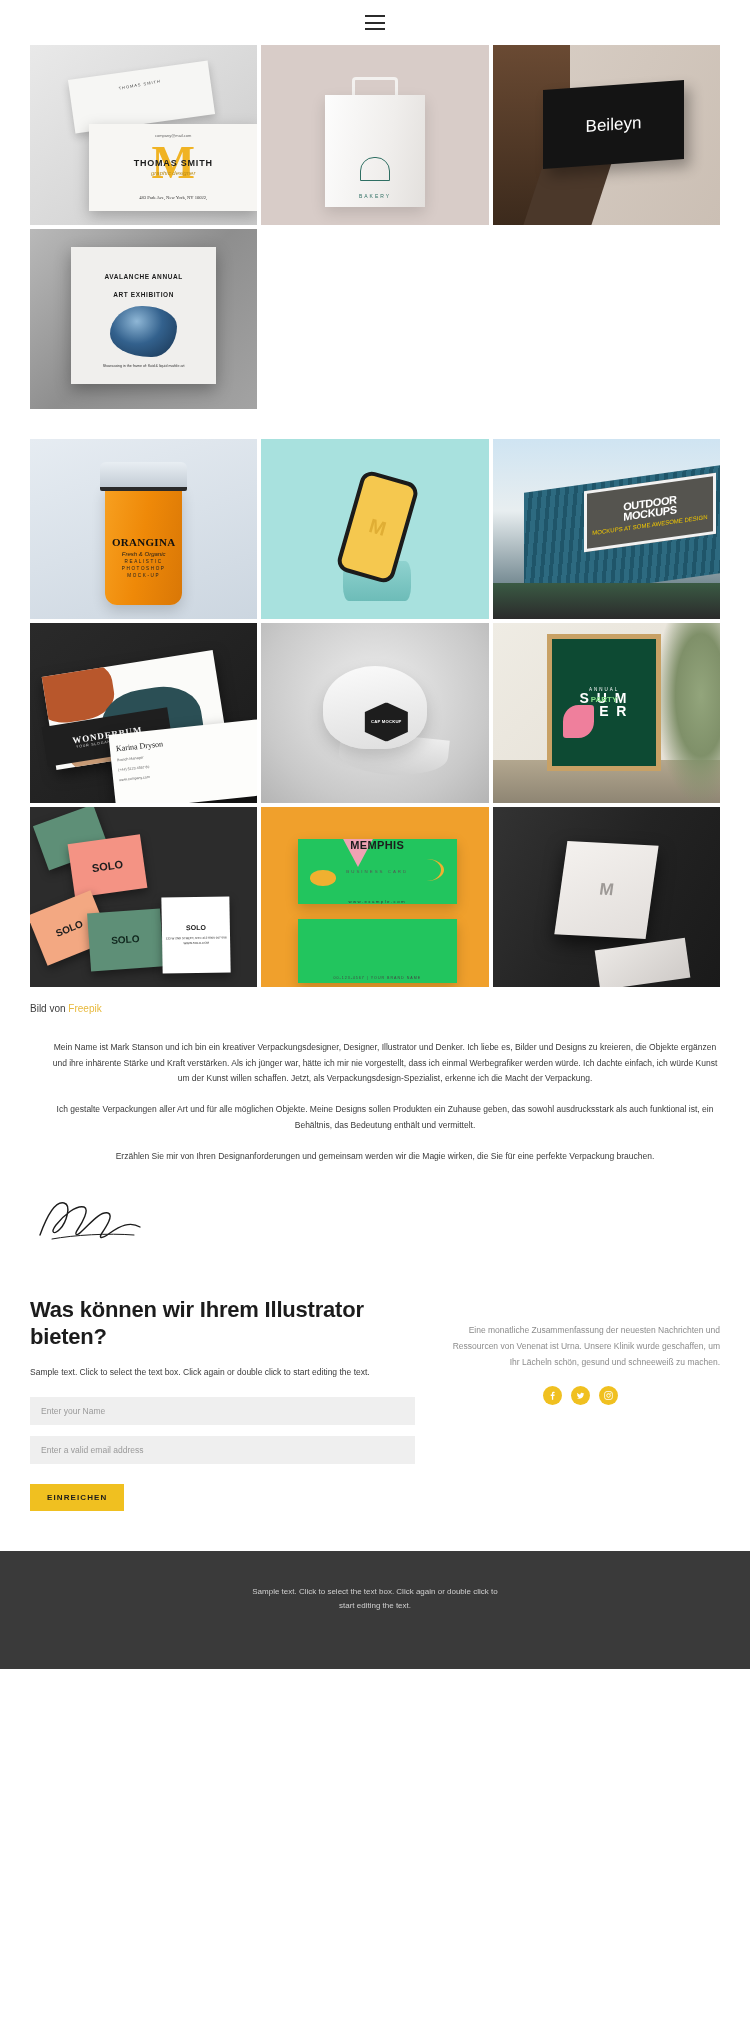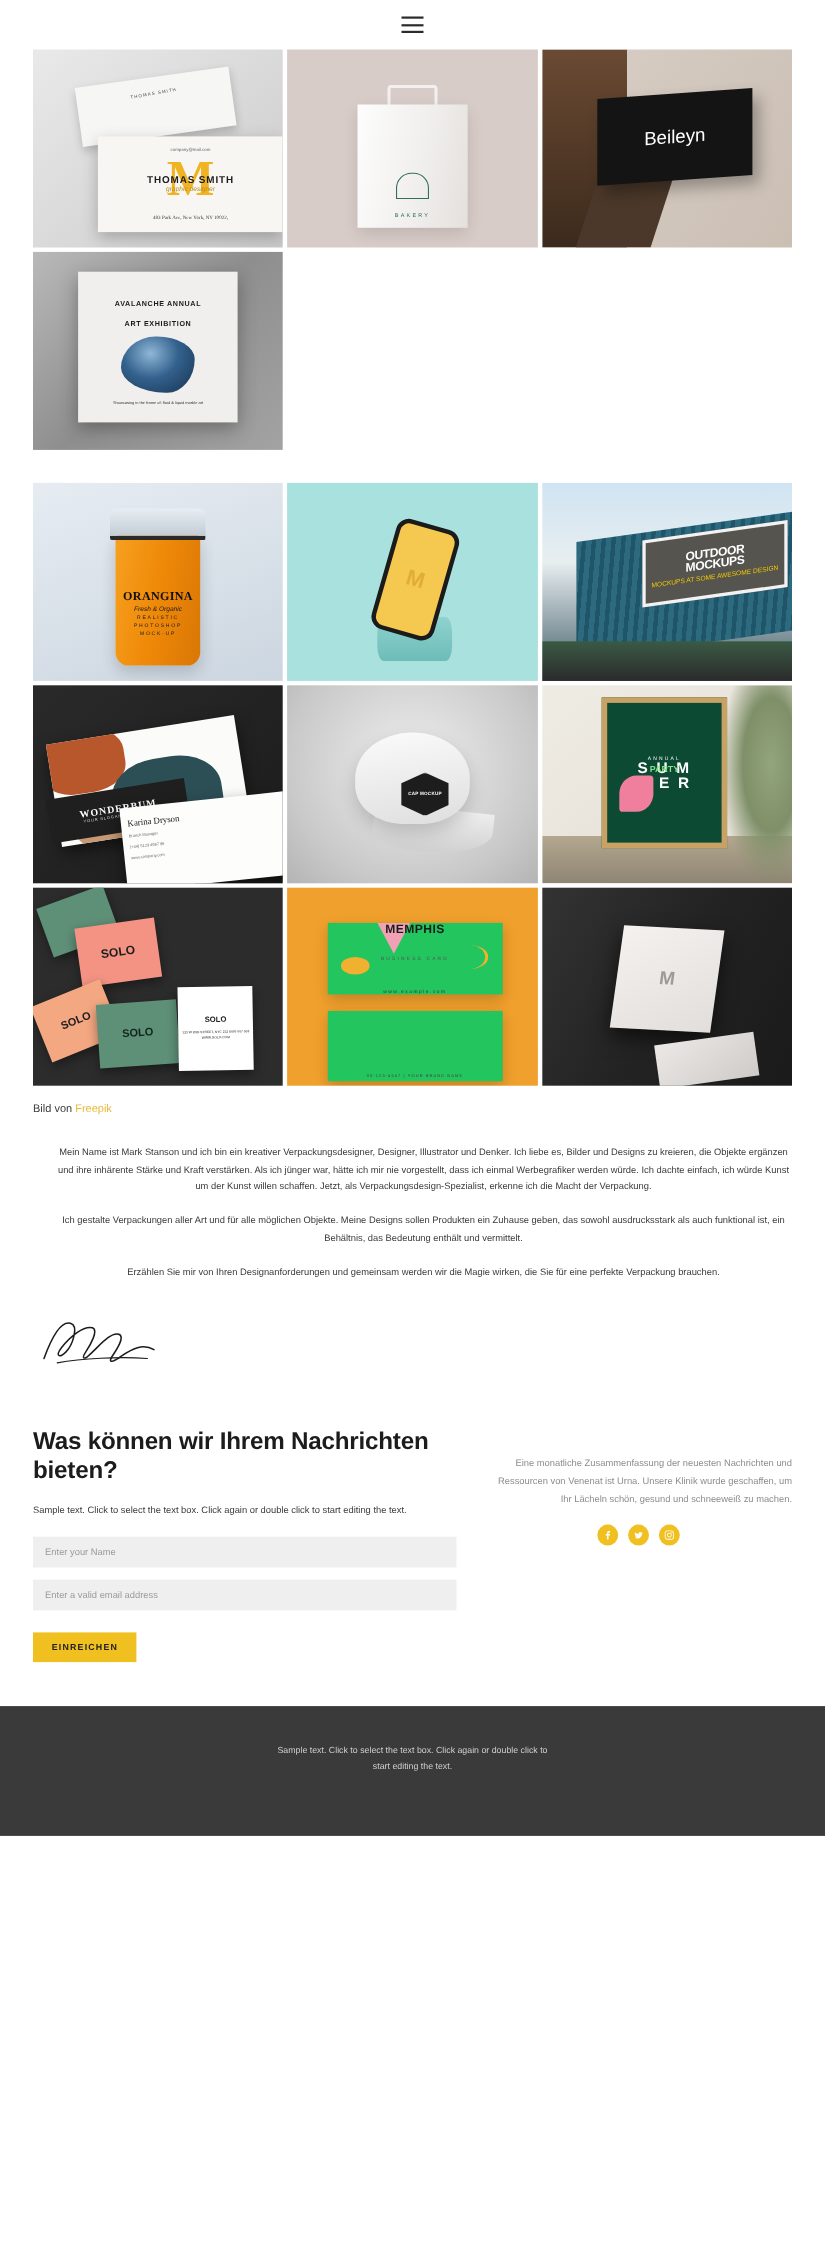--- a/index.html
+++ b/index.html
@@ -561,21 +561,21 @@
 
 <div class="signature">
   <svg width="130" height="56" viewBox="0 0 130 56" aria-hidden="true">
     <path d="M10 42 C 18 20, 26 8, 34 10 C 42 12, 36 30, 30 36 C 24 42, 20 40, 26 32 C 34 22, 46 12, 54 14 C 60 16, 52 30, 48 36 C 44 42, 46 44, 52 38 C 60 31, 70 18, 78 20 C 84 22, 76 34, 72 40 C 68 46, 72 46, 80 40 C 90 33, 100 28, 110 34" fill="none" stroke="#1c1c1c" stroke-width="1.4" stroke-linecap="round"></path>
     <path d="M22 46 C 44 42, 78 40, 104 42" fill="none" stroke="#1c1c1c" stroke-width="1" stroke-linecap="round"></path>
   </svg>
 </div>
 
 <section class="contact">
   <div class="contact-left">
-    <h2>Was können wir Ihrem Nachrichten bieten?</h2>
+    <h2>Was können wir Ihrem Illustrator bieten?</h2>
     <p class="lead">Sample text. Click to select the text box. Click again or double click to start editing the text.</p>
     <input class="field" type="text" placeholder="Enter your Name" style="">
     <input class="field" type="email" placeholder="Enter a valid email address" style="">
     <button class="submit-btn">EINREICHEN</button>
   </div>
 
   <div class="contact-right">
     <p class="news-text">Eine monatliche Zusammenfassung der neuesten Nachrichten und Ressourcen von Venenat ist Urna. Unsere Klinik wurde geschaffen, um Ihr Lächeln schön, gesund und schneeweiß zu machen.</p>
     <div class="socials">
       <div class="social">

